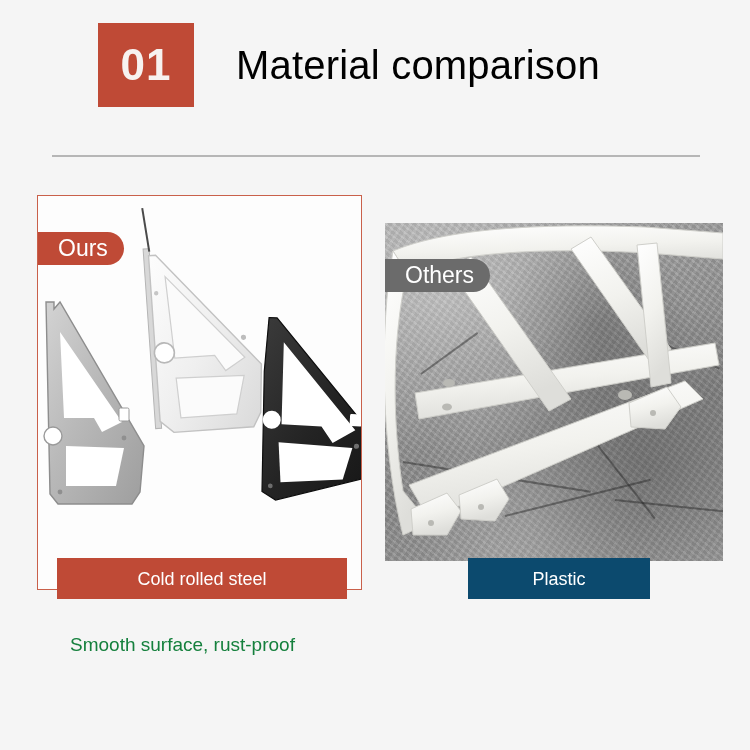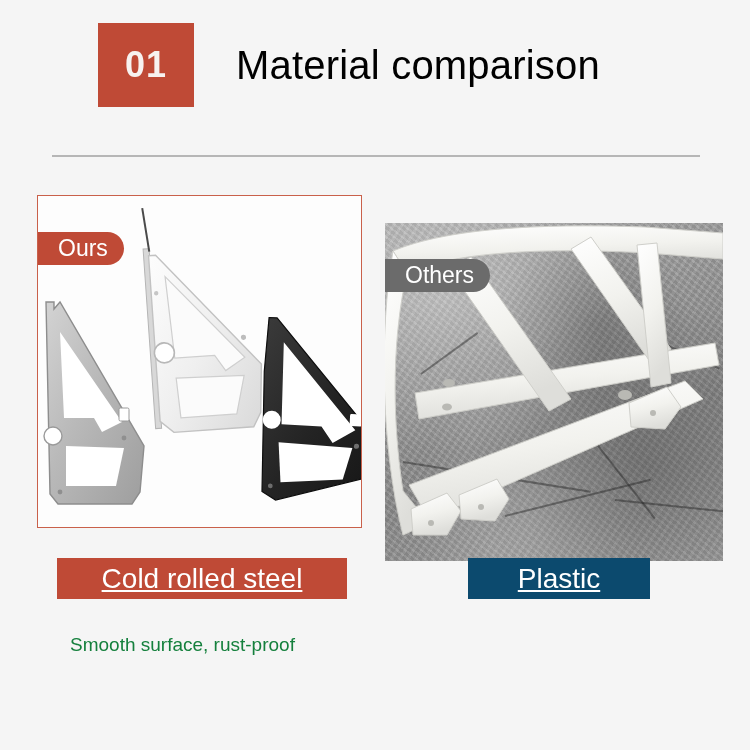--- a/index.html
+++ b/index.html
@@ -29,21 +29,21 @@
     top: 23px;
     width: 96px;
     height: 84px;
     background: #bf4a36;
     display: flex;
     align-items: center;
     justify-content: center;
   }
   .step-badge-num {
     color: #f7f2f0;
-    font-size: 36px;
+    font-size: 44px;
     font-weight: bold;
     letter-spacing: 1px;
     line-height: 1;
   }
   .header-title {
     position: absolute;
     left: 236px;
     top: 36px;
     font-size: 40px;
     color: #000000;
@@ -68,21 +68,21 @@
     width: 750px;
     height: 750px;
   }
 
   
   .panel-ours {
     position: absolute;
     left: 37px;
     top: 195px;
     width: 325px;
-    height: 333px;
+    height: 395px;
     background: #ffffff;
     border: 1px solid #c9604a;
     box-sizing: border-box;
     overflow: hidden;
   }
   .ours-photo {
     position: absolute;
     inset: 0;
     background: #fdfdfd;
   }
@@ -149,24 +149,23 @@
     background: #6b6b6b;
   }
 
   
   .caption-bar {
     position: absolute;
     display: flex;
     align-items: center;
     justify-content: center;
     color: #ffffff;
-    font-size: 28px;
+    font-size: 18px;
     line-height: 1;
     white-space: nowrap;
-    text-decoration: underline;
   }
   .caption-steel {
     left: 57px;
     top: 558px;
     width: 290px;
     height: 41px;
     background: #bf4a36;
   }
   .caption-plastic {
     left: 468px;

